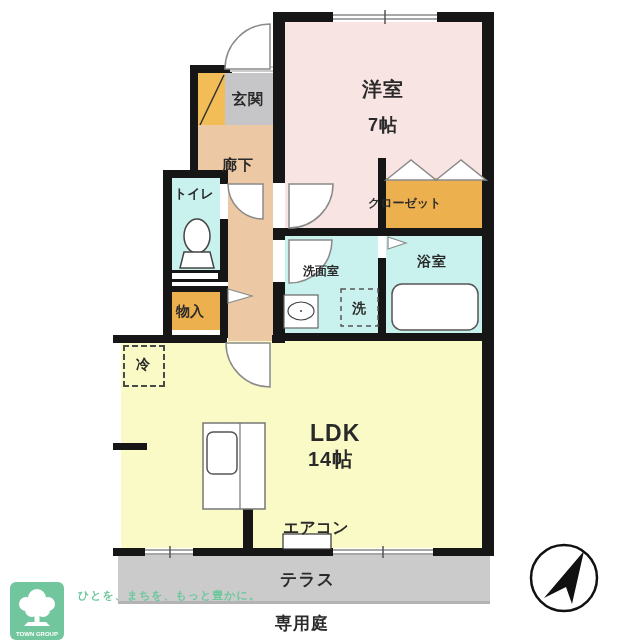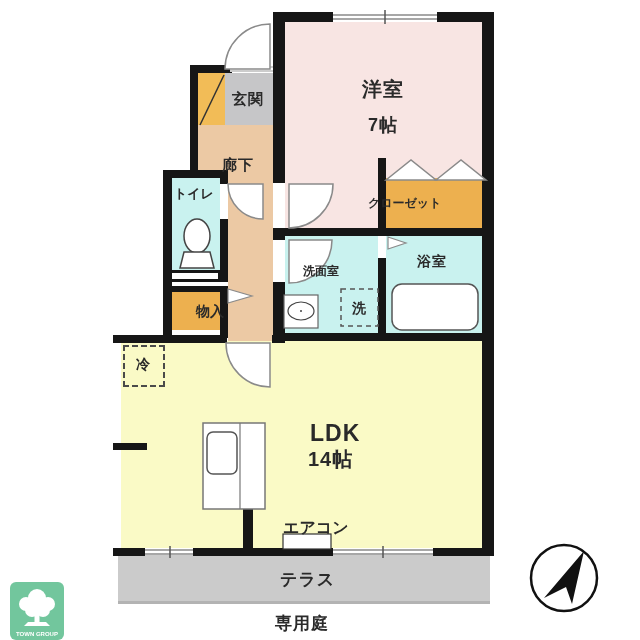--- a/index.html
+++ b/index.html
@@ -147,21 +147,21 @@
 
   <div class="lbl" style="left:232px;top:90px;font-size:15px;">玄関</div>
   <div class="lbl" style="left:222px;top:156px;font-size:15px;">廊下</div>
   <div class="lbl" style="left:362px;top:76px;font-size:20px;">洋室</div>
   <div class="lbl" style="left:368px;top:113px;font-size:18px;">7帖</div>
   <div class="lbl" style="left:368px;top:195px;font-size:12px;letter-spacing:0;">クローゼット</div>
   <div class="lbl" style="left:174px;top:185px;font-size:13px;letter-spacing:0;">トイレ</div>
   <div class="lbl" style="left:303px;top:263px;font-size:12px;letter-spacing:0;">洗面室</div>
   <div class="lbl" style="left:352px;top:300px;font-size:14px;">洗</div>
   <div class="lbl" style="left:417px;top:253px;font-size:14px;">浴室</div>
-  <div class="lbl" style="left:196px;top:303px;font-size:14px;letter-spacing:0;">物入</div>
+  <div class="lbl" style="left:176px;top:303px;font-size:14px;letter-spacing:0;">物入</div>
   <div class="lbl" style="left:310px;top:420px;font-size:23px;">LDK</div>
   <div class="lbl" style="left:308px;top:446px;font-size:20px;">14帖</div>
   <div class="lbl" style="left:283px;top:518px;font-size:16px;letter-spacing:0;">エアコン</div>
   <div class="lbl" style="left:280px;top:568px;font-size:17px;">テラス</div>
   <div class="lbl" style="left:275px;top:612px;font-size:17px;">専用庭</div>
 
   <div class="dashedbox" style="left:123px;top:345px;width:38px;height:38px;">
     <div class="lbl" style="left:11px;top:9px;font-size:14px;">冷</div>
   </div>
 
@@ -172,14 +172,15 @@
         <circle cx="16" cy="22" r="7"></circle>
         <circle cx="38" cy="22" r="7"></circle>
         <circle cx="22" cy="28" r="7"></circle>
         <circle cx="33" cy="28" r="7"></circle>
         <rect x="24.5" y="28" width="5" height="16"></rect>
         <path d="M14,44 L40,44 L36,40 L18,40 Z"></path>
       </g>
     </svg>
     <div class="logo-text">TOWN GROUP</div>
   </div>
+  <div class="brand-tagline" style="left:78px;top:588px;">ひとを、まちを、もっと豊かに。</div>
 
 </div>
 
 </body></html>

